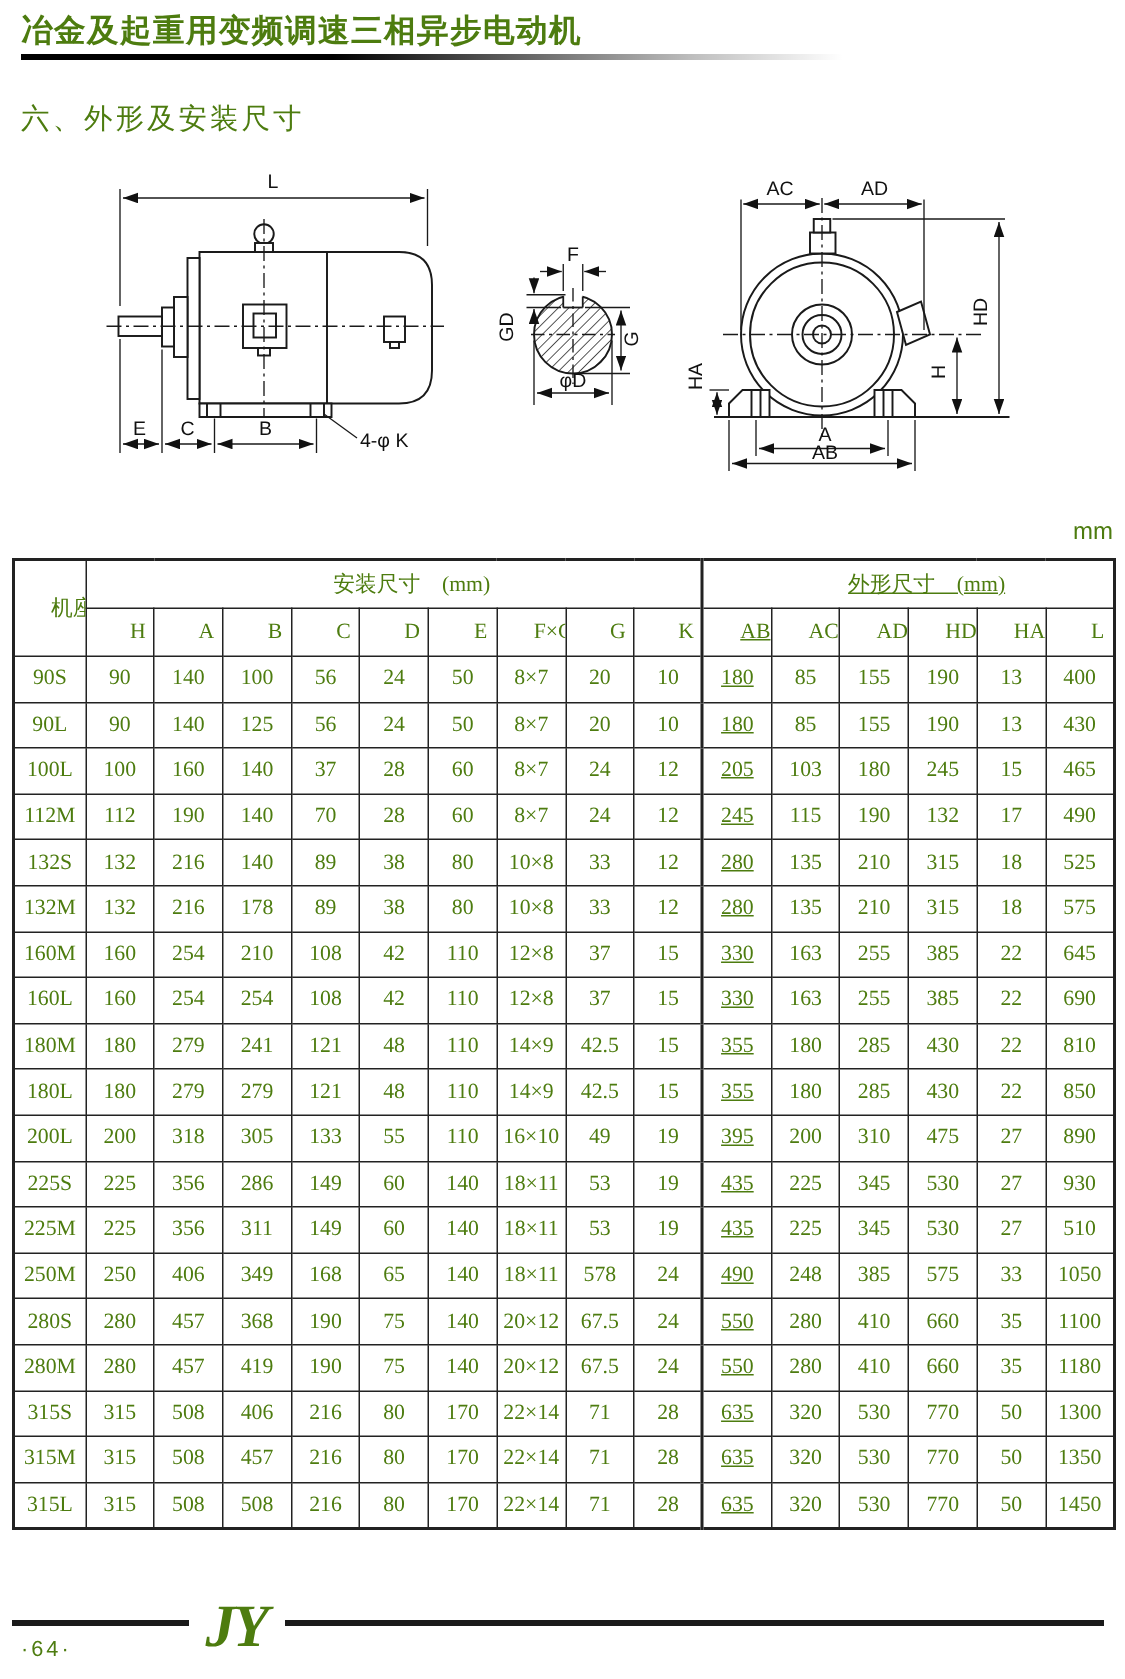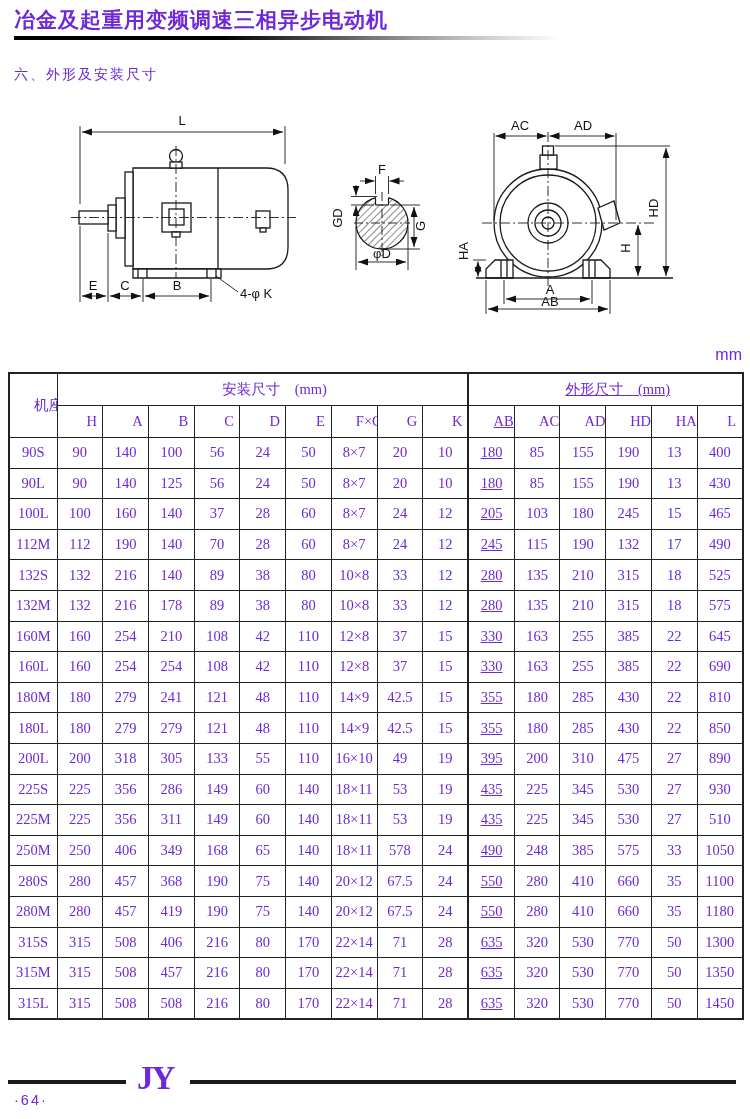--- a/index.html
+++ b/index.html
@@ -1,23 +1,23 @@
 <!DOCTYPE html>
 <html><head>
 <meta charset="utf-8">
 <style>
   html,body{margin:0;padding:0;background:#fff;}
-  #page{position:relative;width:750px;height:1119px;background:#fff;color:#6d28d9;
+  #page{position:relative;width:750px;height:1119px;background:#fff;color:#4d7c0f;
         font-family:"Liberation Sans",sans-serif;overflow:hidden;}
 
   .title{position:absolute;left:14px;top:6px;font-size:21px;font-weight:bold;
          letter-spacing:1px;white-space:nowrap;}
   .title-rule{position:absolute;left:14px;top:36px;width:548px;height:4px;
          background:linear-gradient(to right,#000 0%,#000 38%,rgba(0,0,0,.25) 82%,rgba(0,0,0,0) 100%);}
-  .section{position:absolute;left:14px;top:66px;font-size:14px;font-weight:500;
+  .section{position:absolute;left:14px;top:66px;font-size:19px;font-weight:500;
          letter-spacing:2px;white-space:nowrap;text-align:right;}
 
   .drawing{position:absolute;}
   #svg-side{left:38px;top:106px;}
   #svg-shaft{left:330px;top:148px;}
   #svg-front{left:458px;top:108px;}
   svg text{font-family:"Liberation Sans",sans-serif;font-size:13px;fill:#111;}
 
   .caption{position:absolute;left:10px;top:345px;font-family:"Liberation Mono",monospace;
          font-size:16.5px;font-weight:bold;white-space:nowrap;}
@@ -29,21 +29,21 @@
   table.dim th,table.dim td{border:1px solid #222;text-align:center;vertical-align:middle;
          padding:0;font-weight:normal;overflow:hidden;white-space:nowrap;}
   table.dim thead th{height:31px;padding-left:24px;}
   table.dim tbody td{height:29.6px;}
   .gsep{border-left:2px solid #222 !important;text-decoration:underline;}
 
   .footer-rule{position:absolute;top:1080px;height:4px;background:#1a1a1a;}
   #frule-left{left:8px;width:118px;}
   #frule-right{left:190px;width:546px;}
   .footer-logo{position:absolute;left:137px;top:1060px;font-family:"Liberation Serif",serif;
-         font-size:33px;font-weight:bold;letter-spacing:-2px;}
+         font-size:40px;font-weight:bold;font-style:italic;letter-spacing:-2px;}
   .page-num{position:absolute;left:14px;top:1092px;font-size:14.5px;letter-spacing:2px;}
 </style>
 </head>
 <body>
 
 <div id="page">
 
   <div class="title">冶金及起重用变频调速三相异步电动机</div>
   <div class="title-rule"></div>
   <div class="section">六、外形及安装尺寸</div>

